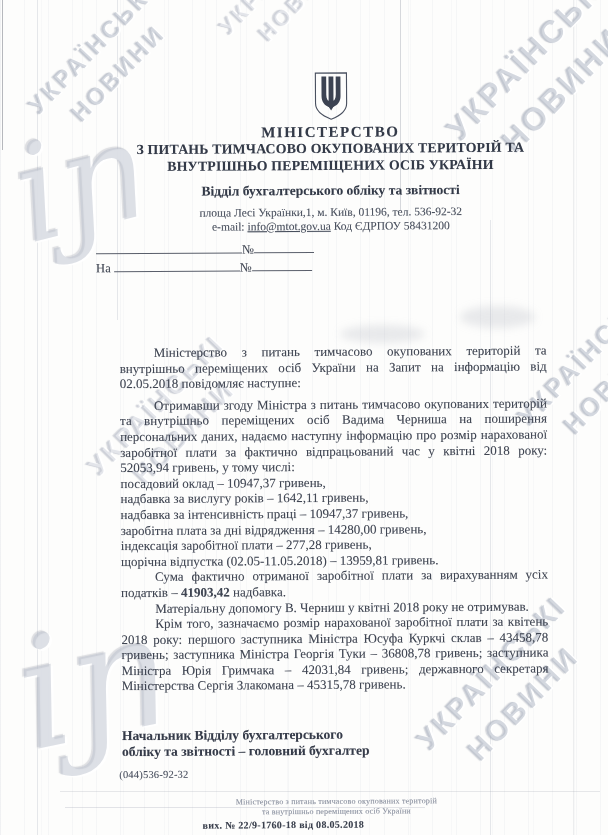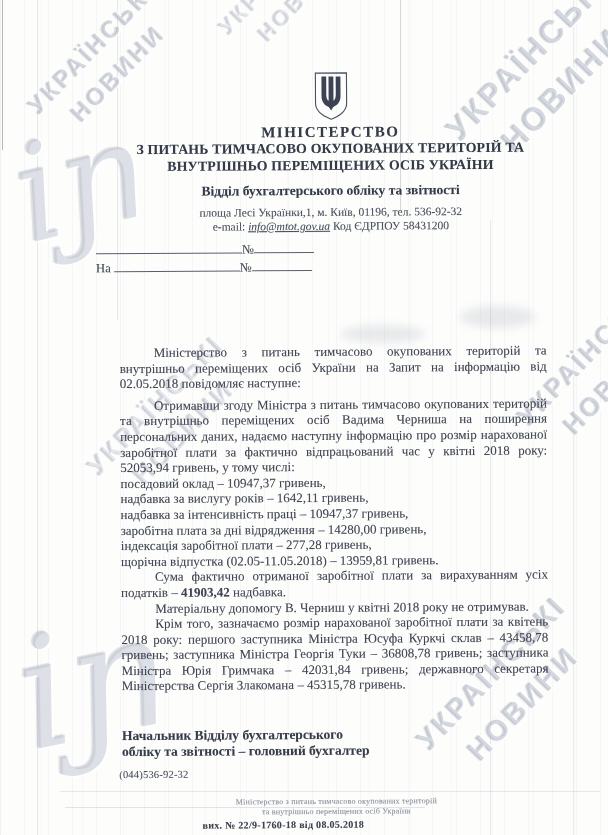--- a/index.html
+++ b/index.html
@@ -37,21 +37,21 @@
   }
 
   
   .emblem{position:absolute;left:314px;top:71px;}
   .header{position:absolute;left:112px;top:124px;width:440px;text-align:center;color:#333a48;}
   .h1{font-size:15px;font-weight:bold;letter-spacing:1.5px;line-height:17px;}
   .h2{font-size:13.8px;font-weight:bold;letter-spacing:0.2px;line-height:16.5px;}
   .dept{font-size:13.5px;font-weight:bold;margin-top:9px;}
   .addr{font-size:11.5px;margin-top:7px;color:#49505e;}
   .emailline{font-size:11.5px;margin-top:2px;color:#49505e;}
-  .emailline .u{text-decoration:underline;font-style:italic;}
+  .emailline .u{text-decoration:underline;}
 
   
   .ref{position:absolute;left:97px;top:241px;font-size:12.5px;color:#3f4552;}
   .ref-row{height:16px;}
   .ul{display:inline-block;border-bottom:1px solid #5a5f6b;height:11px;vertical-align:baseline;}
 
   
   .lbody{position:absolute;left:120px;top:344px;width:427px;font-size:13px;line-height:15.6px;text-align:justify;}
   .para{margin:0;text-indent:34px;}
   .para.gap{margin-bottom:6px;}

